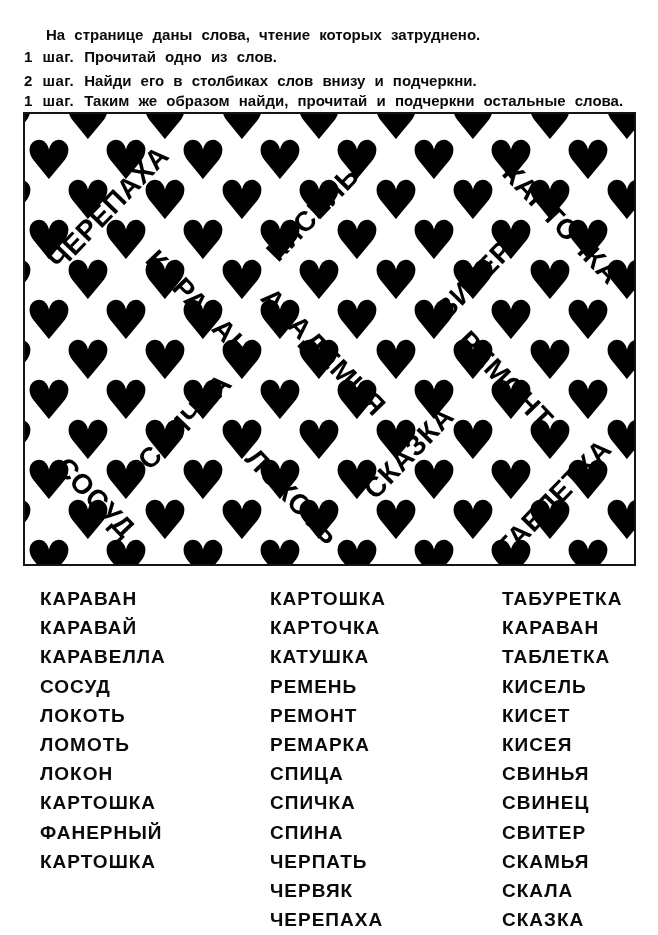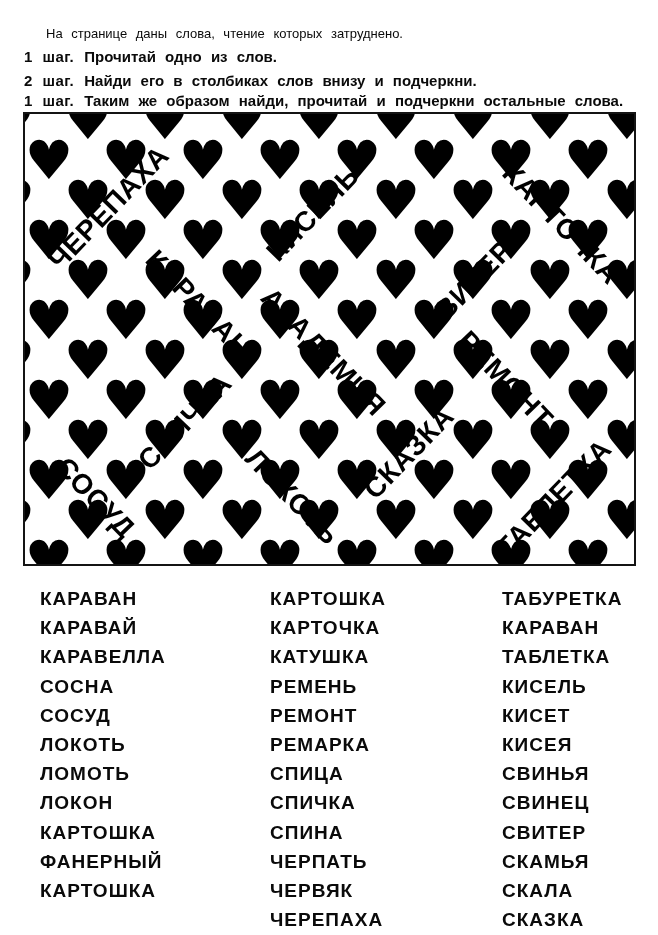--- a/index.html
+++ b/index.html
@@ -9,21 +9,21 @@
     font-family:"Liberation Sans","DejaVu Sans",sans-serif;
     position:relative;
     overflow:hidden;
   }
   .page{position:absolute;inset:0;}
 
   
   .instructions{position:absolute;left:0;top:0;width:658px;color:#0a0a0a;}
   .intro{
     position:absolute;left:46px;top:26px;
-    font-size:13px;font-weight:normal;word-spacing:5px;white-space:nowrap;
+    font-size:15px;font-weight:bold;word-spacing:5px;white-space:nowrap;
   }
   .step{
     position:absolute;left:24px;
     font-size:15px;word-spacing:5px;white-space:nowrap;
   }
   .step .lbl{font-weight:bold;margin-right:10px;letter-spacing:.5px;}
   .step .txt{font-weight:bold;}
 
   
   .puzzle-box{
@@ -193,21 +193,20 @@
         <span class="hword down" style="left: 267px; top: 383px; color: rgb(0, 0, 0);">ЛОКОТЬ</span>
         <span class="hword up" style="left: 529px; top: 385px; color: rgb(0, 0, 0);">ТАБЛЕТКА</span>
       </div>
   </div>
 
   <div id="columns">
       <div class="wcol" style="left: 40px;">
         <div class="w">КАРАВАН</div>
         <div class="w">КАРАВАЙ</div>
         <div class="w">КАРАВЕЛЛА</div>
-        <div class="w">СОСНА</div>
         <div class="w">СОСУД</div>
         <div class="w">ЛОКОТЬ</div>
         <div class="w">ЛОМОТЬ</div>
         <div class="w">ЛОКОН</div>
         <div class="w">КАРТОШКА</div>
         <div class="w">ФАНЕРНЫЙ</div>
         <div class="w">КАРТОШКА</div>
       </div>
       <div class="wcol" style="left: 270px;">
         <div class="w">КАРТОШКА</div>

